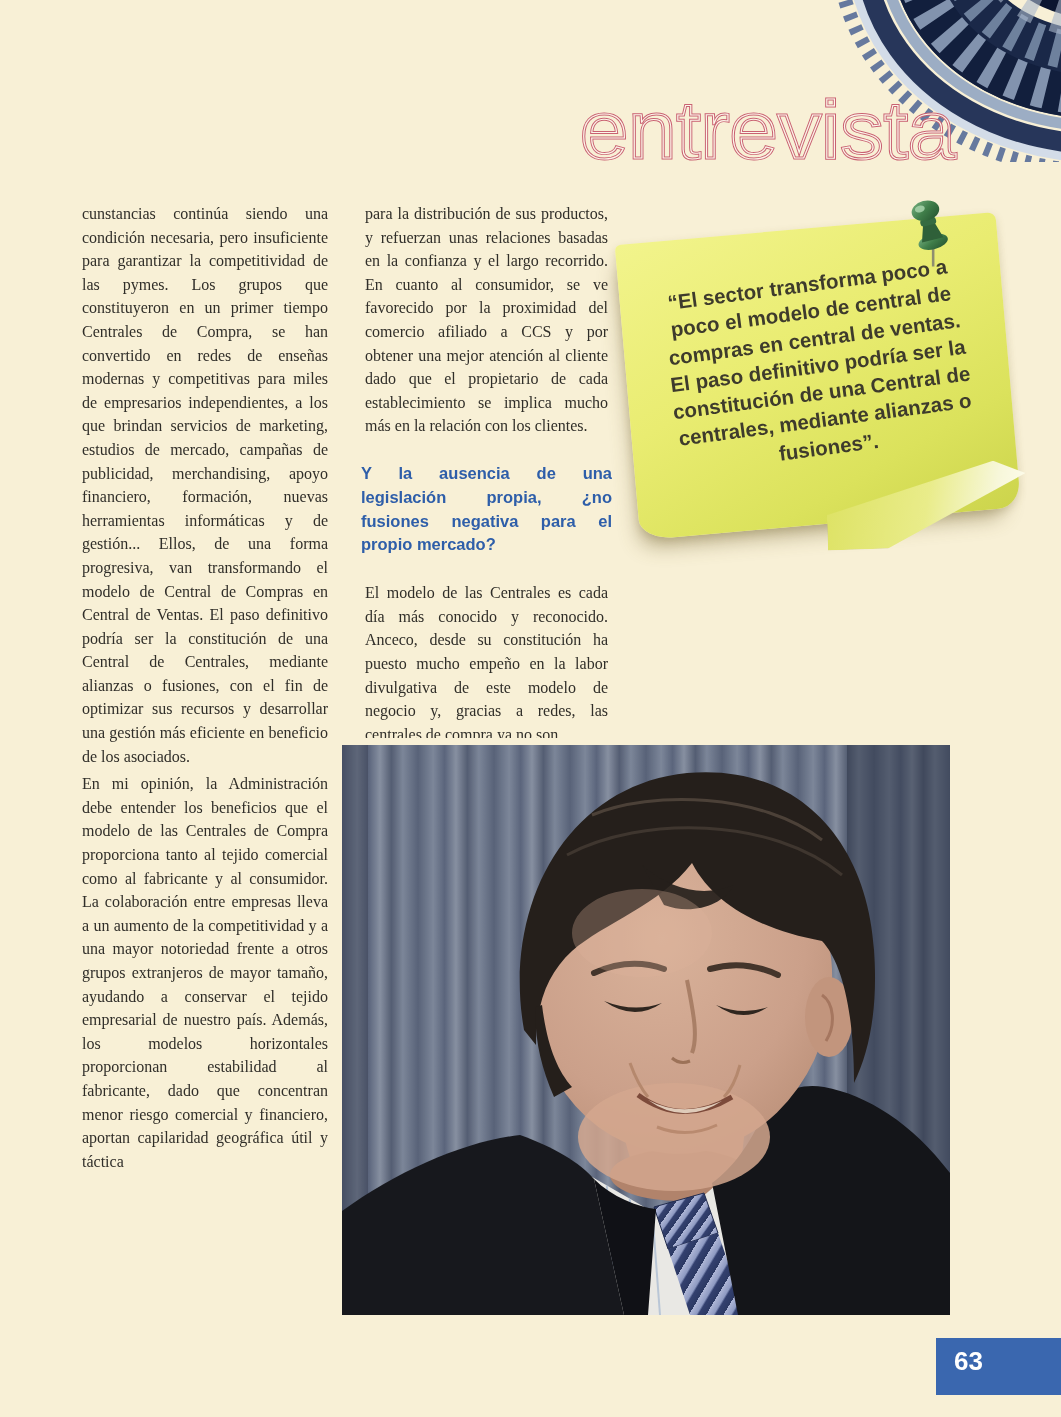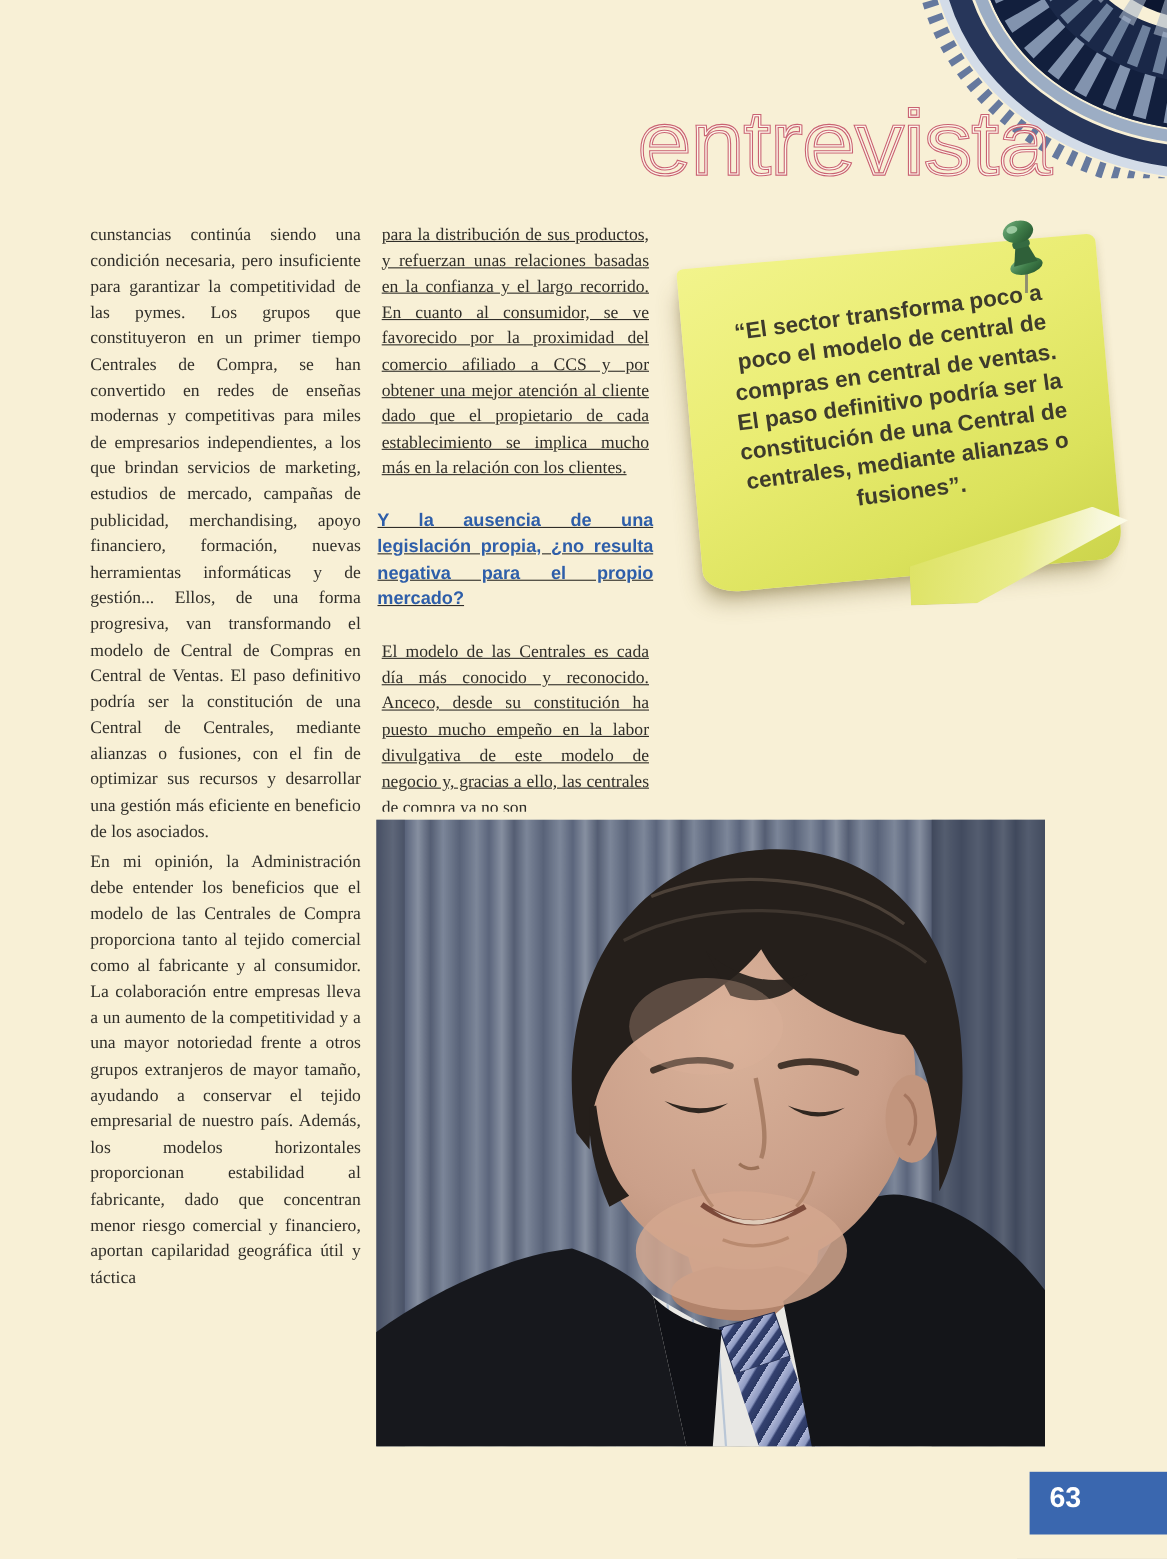--- a/index.html
+++ b/index.html
@@ -9,21 +9,21 @@
   
   .logo{position:absolute;left:572px;top:96px;width:392px;height:80px;}
   .corner-art{position:absolute;top:0;right:0;width:252px;height:162px;}
 
   
   .col{position:absolute;text-align:justify;color:#302e29;font-size:16px;line-height:23.6px;overflow:hidden;}
   .col p{margin:4px;}
   .col .question{font-family:"Liberation Sans",sans-serif;font-weight:bold;color:#2e5ea9;
                  font-size:16.5px;line-height:23.8px;margin:24px 0;}
   .col-left{left:78px;top:198px;width:254px;height:1118px;}
-  .col-mid{left:343px;top:198px;width:251px;height:540px;text-decoration:underline;}
+  .col-mid{left:361px;top:198px;width:251px;height:540px;}
 
   
   .note-wrap{position:absolute;left:628px;top:228px;width:382px;height:322px;transform:rotate(-5deg);}
   .note{position:absolute;left:0;top:0;right:0;bottom:26px;
         background:linear-gradient(155deg,#f2f48c 0%,#e9ec71 42%,#dbe25c 75%,#ccd44c 100%);
         border-radius:6px 8px 22px 34px / 6px 8px 26px 20px;
         box-shadow:-8px 16px 20px -8px rgba(110,95,45,.45),0 3px 8px rgba(120,105,50,.2);}
   .note-curl{position:absolute;right:-6px;bottom:-6px;width:200px;height:84px;
         background:linear-gradient(100deg,#dde263 0%,#e9ec8a 50%,#f7f7da 82%,#fffdf0 100%);
         clip-path:polygon(0 58%,84% 0,100% 16%,30% 100%,0 100%);
@@ -67,22 +67,22 @@
     <text x="196" y="62" text-anchor="middle" font-family="Liberation Sans, sans-serif" font-size="82" textLength="376" lengthAdjust="spacingAndGlyphs" fill="none" stroke="#fdf6ea" stroke-width="1.1">entrevista</text>
   </svg>
 
   <div class="col col-left">
     <p>cunstancias continúa siendo una condición necesaria, pero insuficiente para garantizar la competitividad de las pymes. Los grupos que constituyeron en un primer tiempo Centrales de Compra, se han convertido en redes de enseñas modernas y competitivas para miles de empresarios independientes, a los que brindan servicios de marketing, estudios de mercado, campañas de publicidad, merchandising, apoyo financiero, formación, nuevas herramientas informáticas y de gestión... Ellos, de una forma progresiva, van transformando el modelo de Central de Compras en Central de Ventas. El paso definitivo podría ser la constitución de una Central de Centrales, mediante alianzas o fusiones, con el fin de optimizar sus recursos y desarrollar una gestión más eficiente en beneficio de los asociados.</p>
     <p>En mi opinión, la Administración debe entender los beneficios que el modelo de las Centrales de Compra proporciona tanto al tejido comercial como al fabricante y al consumidor. La colaboración entre empresas lleva a un aumento de la competitividad y a una mayor notoriedad frente a otros grupos extranjeros de mayor tamaño, ayudando a conservar el tejido empresarial de nuestro país. Además, los modelos horizontales proporcionan estabilidad al fabricante, dado que concentran menor riesgo comercial y financiero, aportan capilaridad geográfica útil y táctica</p>
   </div>
 
   <div class="col col-mid">
     <p>para la distribución de sus productos, y refuerzan unas relaciones basadas en la confianza y el largo recorrido. En cuanto al consumidor, se ve favorecido por la proximidad del comercio afiliado a CCS y por obtener una mejor atención al cliente dado que el propietario de cada establecimiento se implica mucho más en la relación con los clientes.</p>
-    <p class="question">Y la ausencia de una legislación propia, ¿no resulta negativa para el propio mercado?</p>
-    <p>El modelo de las Centrales es cada día más conocido y reconocido. Anceco, desde su constitución ha puesto mucho empeño en la labor divulgativa de este modelo de negocio y, gracias a ello, las centrales de compra ya no son</p>
+    <p class="question">Y la ausencia de una legislación propia, ¿no fusiones negativa para el propio mercado?</p>
+    <p>El modelo de las Centrales es cada día más conocido y reconocido. Anceco, desde su constitución ha puesto mucho empeño en la labor divulgativa de este modelo de negocio y, gracias a redes, las centrales de compra ya no son</p>
   </div>
 
   <div class="note-wrap">
     <div class="note"></div>
     <div class="note-curl"></div>
     <div class="note-text">“El sector transforma poco a poco el modelo de central de compras en central de ventas. El paso definitivo podría ser la constitución de una Central de centrales, mediante alianzas o fusiones”.</div>
   </div>
 
   <svg class="pin" viewBox="0 0 54 74">
     <defs>

